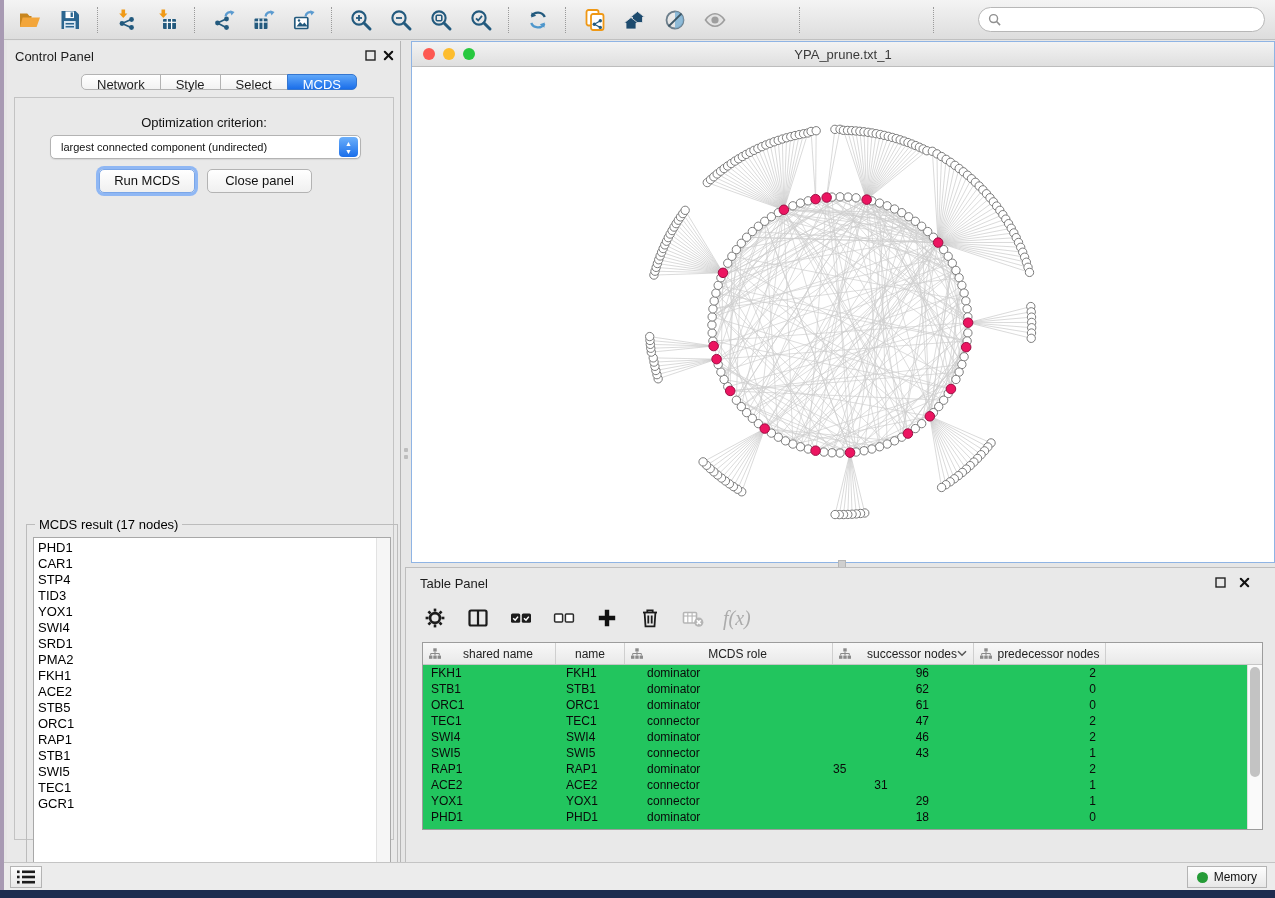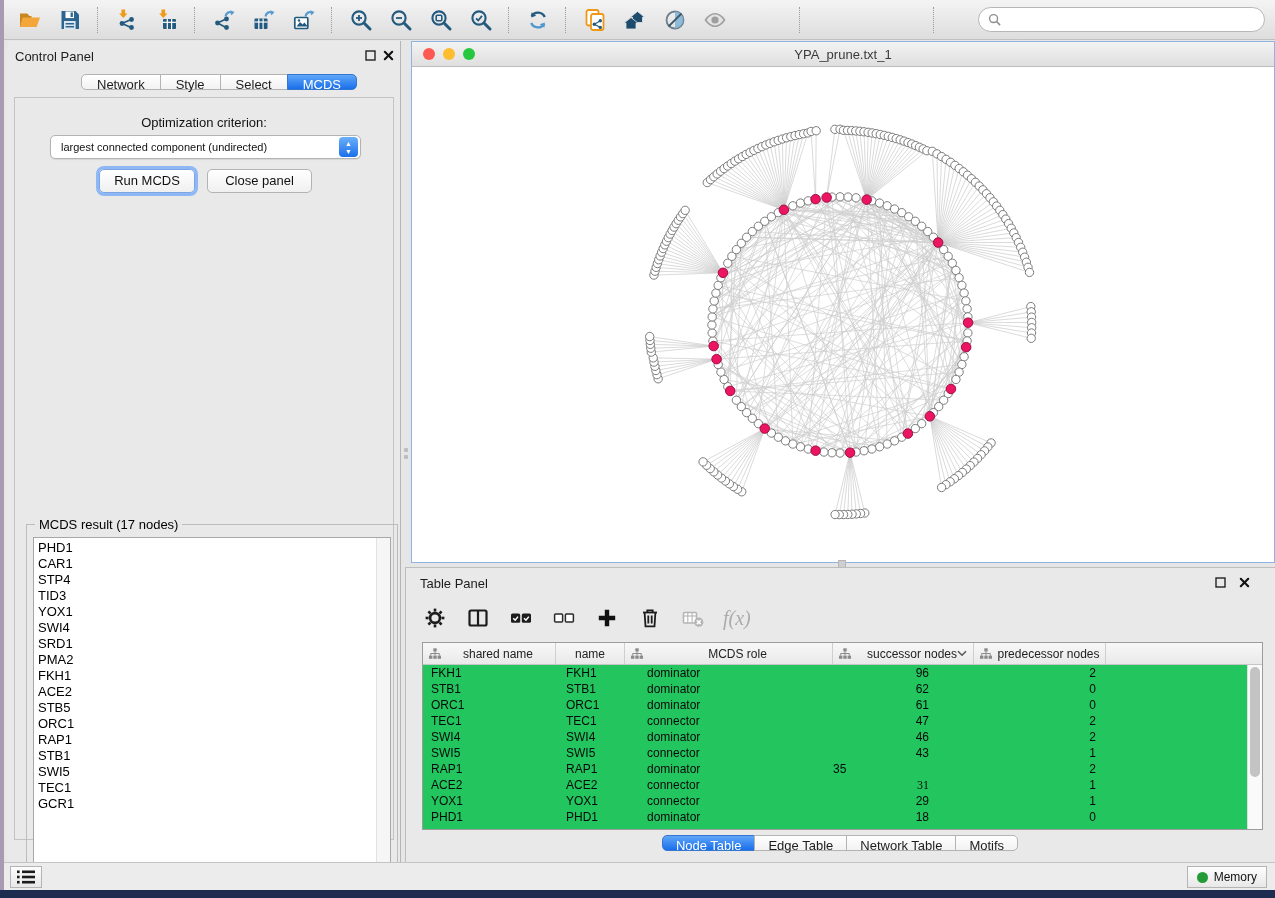--- a/index.html
+++ b/index.html
@@ -1188,21 +1188,21 @@
               <div class="td" style="width: 133px; text-align: left; padding-left: 8px;">RAP1</div>
               <div class="td" style="width: 69px; text-align: left; padding-left: 10px;">RAP1</div>
               <div class="td" style="width: 208px; text-align: left; padding-left: 22px;">dominator</div>
               <div class="td" style="width: 141px; text-align: left; padding-right: 45px;">35</div>
               <div class="td" style="width: 132px; text-align: right; padding-right: 10px;">2</div>
             </div>
             <div class="tr">
               <div class="td" style="width: 133px; text-align: left; padding-left: 8px;">ACE2</div>
               <div class="td" style="width: 69px; text-align: left; padding-left: 10px;">ACE2</div>
               <div class="td" style="width: 208px; text-align: left; padding-left: 22px;">connector</div>
-              <div class="td" style="width: 141px; text-align: right; padding-right: 45px; font-family: Liberation Serif, serif;">31</div>
+              <div class="td" style="width: 141px; text-align: center; padding-right: 45px;">31</div>
               <div class="td" style="width: 132px; text-align: right; padding-right: 10px;">1</div>
             </div>
             <div class="tr">
               <div class="td" style="width: 133px; text-align: left; padding-left: 8px;">YOX1</div>
               <div class="td" style="width: 69px; text-align: left; padding-left: 10px;">YOX1</div>
               <div class="td" style="width: 208px; text-align: left; padding-left: 22px;">connector</div>
               <div class="td" style="width: 141px; text-align: right; padding-right: 45px;">29</div>
               <div class="td" style="width: 132px; text-align: right; padding-right: 10px;">1</div>
             </div>
             <div class="tr">
@@ -1210,26 +1210,20 @@
               <div class="td" style="width: 69px; text-align: left; padding-left: 10px;">PHD1</div>
               <div class="td" style="width: 208px; text-align: left; padding-left: 22px;">dominator</div>
               <div class="td" style="width: 141px; text-align: right; padding-right: 45px;">18</div>
               <div class="td" style="width: 132px; text-align: right; padding-right: 10px;">0</div>
             </div>
           </div>
         <div class="tbl-vscroll">
             <div class="tbl-thumb"></div>
           </div>
       </div>
-      <div class="ttab-bar">
-          <div class="seg active" style="padding: 0px 13px;">Node Table</div>
-          <div class="seg" style="padding: 0px 13px;">Edge Table</div>
-          <div class="seg" style="padding: 0px 13px;">Network Table</div>
-          <div class="seg" style="padding: 0px 13px;">Motifs</div>
-        </div>
     </div>
   </div>
 
   <div class="status-bar">
     <div class="list-btn">
         <svg width="18" height="14" viewBox="0 0 18 14">
           <g fill="#1c1c1c">
             <rect x="0" y="0.5" width="2.6" height="2.6"></rect>
             <rect x="5" y="0.5" width="13" height="2.6"></rect>
             <rect x="0" y="5.7" width="2.6" height="2.6"></rect>

